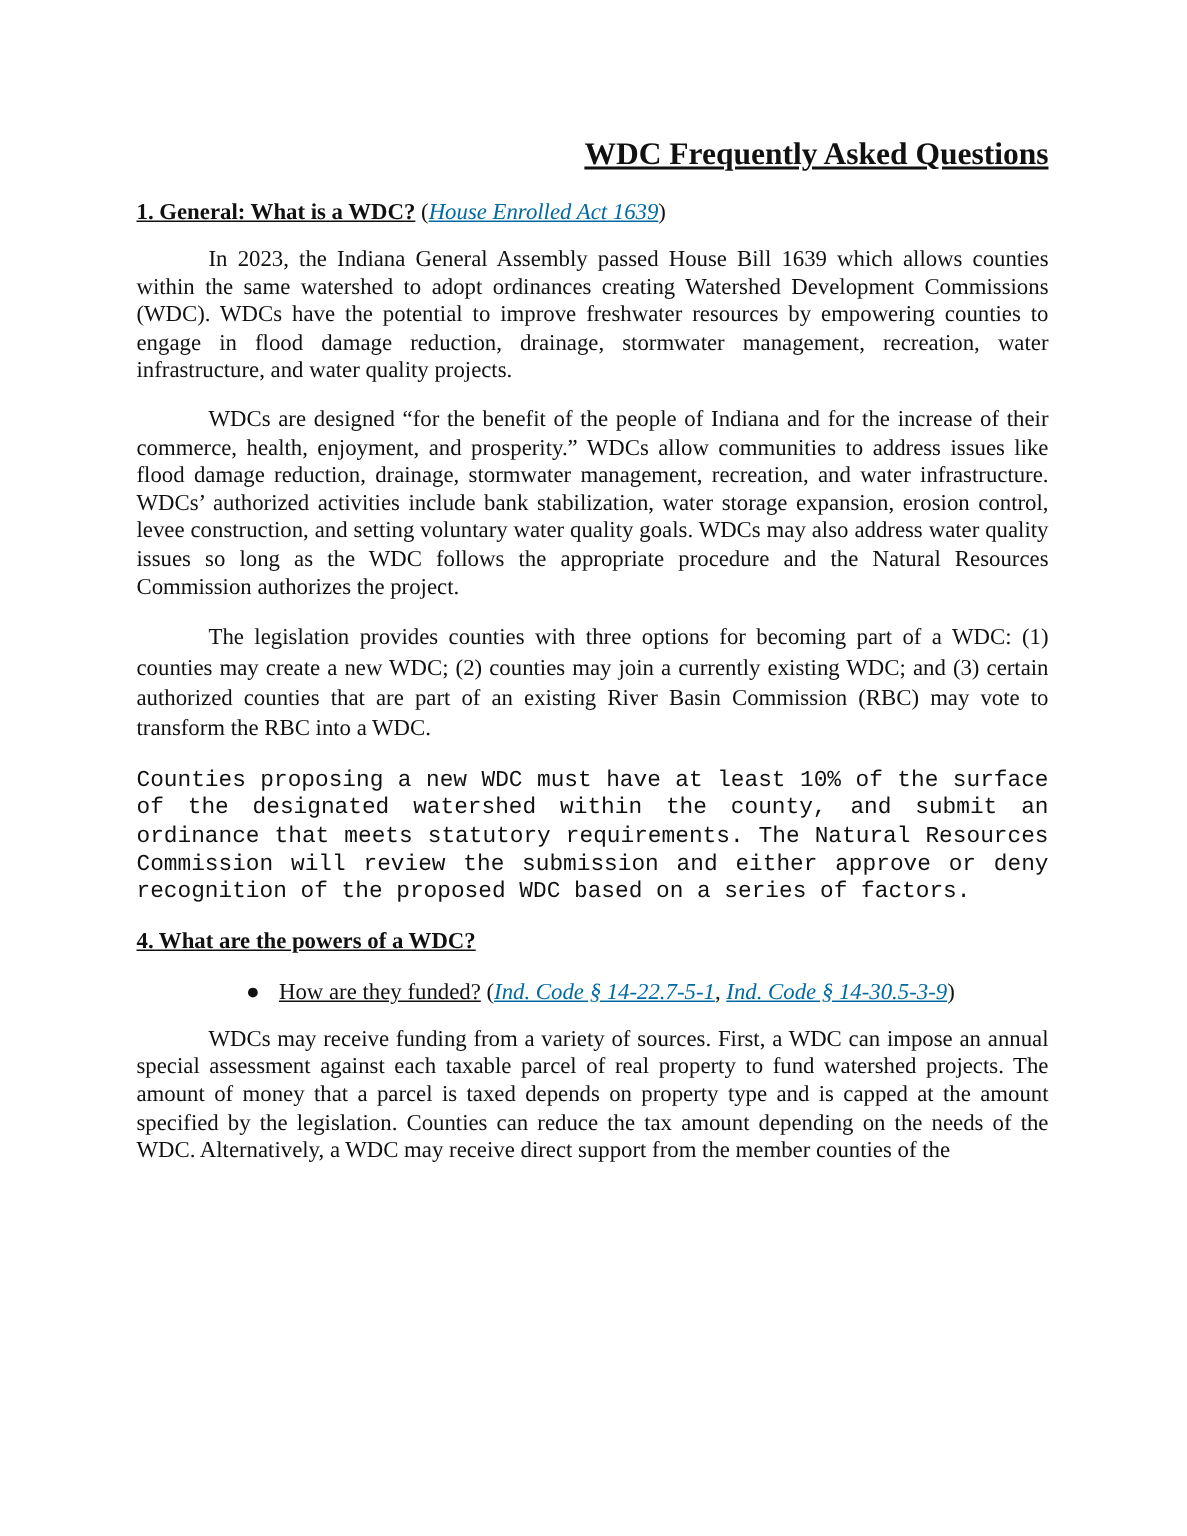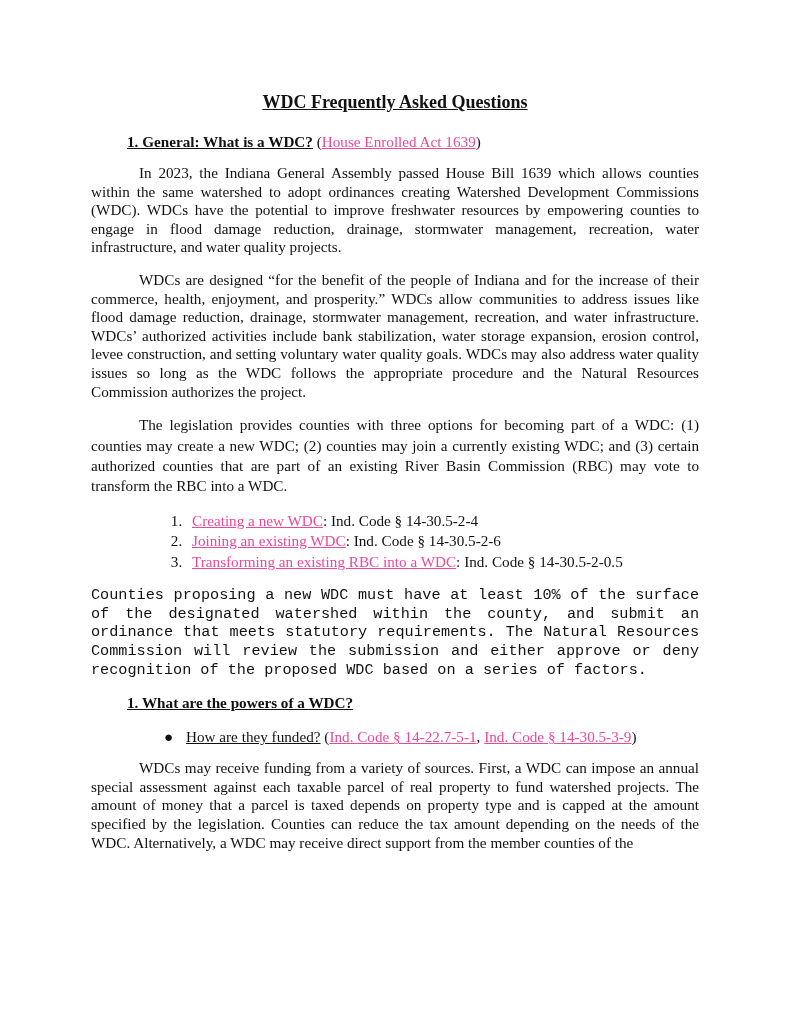--- a/index.html
+++ b/index.html
@@ -2,27 +2,27 @@
 <html><head>
   <meta charset="utf-8">
   <style>
     html, body { margin: 0; padding: 0; background: #ffffff; }
     body { width: 791px; height: 1024px; overflow: hidden; position: relative; }
     .page {
       position: absolute; left: 91px; top: 92px; width: 608px;
       font-family: "Liberation Serif", serif; font-size: 15.2px; color: #111;
       line-height: 18.6px;
     }
-    a, .link { color: #ec4899; text-decoration: underline; cursor: pointer; }
+    a, .link { color: #0369a1; text-decoration: underline; cursor: pointer; font-style: italic; }
     .title {
-      text-align: center; font-weight: bold; text-decoration: underline;
-      font-size: 18px; margin: 0 0 20px 0; line-height: 20px;
+      text-align: right; font-weight: bold; text-decoration: underline;
+      font-size: 21px; margin: 0 0 20px 0; line-height: 20px;
     }
     .heading { margin: 0 0 12px 0; line-height: 20px; }
-    .heading .hq { font-weight: bold; text-decoration: underline; margin-left: 36px; }
+    .heading .hq { font-weight: bold; text-decoration: underline; }
     .para { text-align: justify; margin: 0 0 14px 0; text-indent: 48px; }
     .para.noindent { text-indent: 0; font-family: Liberation Mono, monospace; }
     .para.wide { line-height: 20.4px; }
     ol.list { margin: 0 0 14px 0; padding-left: 95px; line-height: 20.5px; }
     ol.list li { padding-left: 6px; }
     ul.bullets { margin: 0 0 12px 0; padding-left: 95px; line-height: 20px; list-style: none; }
     ul.bullets li { position: relative; padding-left: 0; }
     ul.bullets li .bullet { position: absolute; left: -22px; top: 0; }
     .ul-text { text-decoration: underline; }
   </style>
@@ -34,29 +34,24 @@
 
   <div class="heading">
     <span class="hq">1. General:  What is a WDC?</span>
     (<a>House Enrolled Act 1639</a>)
   </div>
   <p class="para">In 2023, the Indiana General Assembly passed House Bill 1639 which allows counties within the same watershed to adopt ordinances creating Watershed Development Commissions (WDC). WDCs have the potential to improve freshwater resources by empowering counties to engage in flood damage reduction, drainage, stormwater management, recreation, water infrastructure, and water quality projects.</p>
 
   <p class="para">WDCs  are designed “for the benefit of the people of Indiana and for the increase of their commerce, health, enjoyment, and prosperity.” WDCs allow communities to address issues like flood damage reduction, drainage, stormwater management, recreation, and water infrastructure. WDCs’ authorized activities include bank stabilization, water storage expansion, erosion control, levee construction, and setting voluntary water quality goals. WDCs may also address water quality issues so long as the WDC follows the appropriate procedure and the Natural Resources Commission authorizes the project.</p>
 
   <p class="para wide">The legislation provides counties with three options for becoming part of a WDC: (1) counties may create a new WDC; (2) counties may join a currently existing WDC; and (3) certain authorized counties that are part of an existing River Basin Commission (RBC) may vote to transform the RBC into a WDC.</p>
-  <ol class="list">
-    <li><a>Creating a new WDC</a><span>: Ind. Code § 14-30.5-2-4</span></li>
-    <li><a>Joining an existing WDC</a><span>: Ind. Code § 14-30.5-2-6</span></li>
-    <li><a>Transforming an existing RBC into a WDC</a><span>: Ind. Code § 14-30.5-2-0.5</span></li>
-  </ol>
   <p class="para noindent">Counties proposing a new WDC must have at least 10% of the surface of the designated watershed within the county, and submit an ordinance that meets statutory requirements. The Natural Resources Commission will review the submission and either approve or deny recognition of the proposed WDC based on a series of factors.</p>
 
   <div class="heading" style="margin-bottom:14px;">
-    <span class="hq">1. What are the powers of a WDC?</span>
+    <span class="hq">4. What are the powers of a WDC?</span>
   </div>
   <ul class="bullets">
     <li>
       <span class="bullet">●</span>
       <span class="ul-text">How are they funded?</span>
       (<a>Ind. Code § 14-22.7-5-1</a>, <a>Ind. Code § 14-30.5-3-9</a>)
     </li>
   </ul>
   <p class="para">WDCs may receive funding from a variety of sources. First, a WDC can impose an annual special assessment against each taxable parcel of real property to fund watershed projects. The amount of money that a parcel is taxed depends on property type and is capped at the amount specified by the legislation. Counties can reduce the tax amount depending on the needs of the WDC. Alternatively, a WDC may receive direct support from the member counties of the</p>
 </div>

